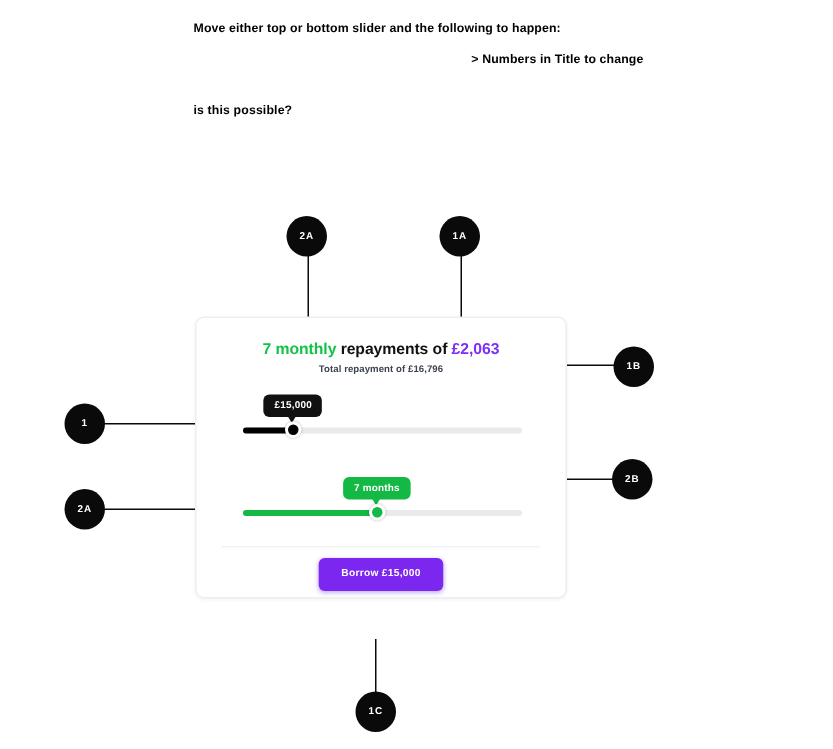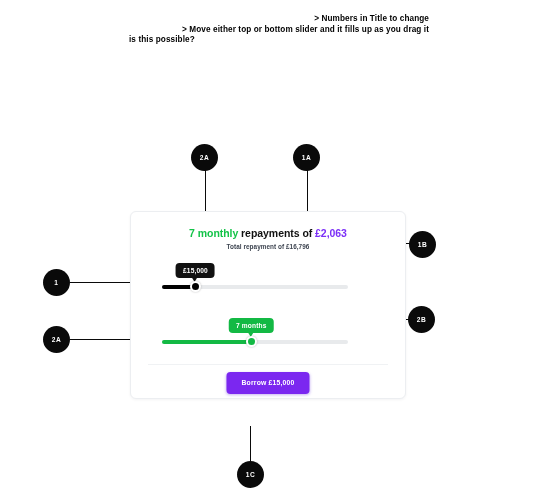--- a/index.html
+++ b/index.html
@@ -24,28 +24,28 @@
     width: 300px;
     color: #000000;
     font-size: 8.2px;
     font-weight: bold;
     line-height: 10.6px;
     letter-spacing: 0.1px;
   }
   .notes-heading { margin: 0 0 10px 0; }
   .notes-list { margin: 0; text-align: right; }
   .notes-list .bullet-line { white-space: nowrap; }
-  .notes-question { margin-top: 0; }
+  .notes-question { margin-top: 24px; }
 
   
   .card {
     position: absolute;
     left: 130px;
     top: 211px;
-    width: 276px;
+    width: 248px;
     height: 188px;
     background: #ffffff;
     border: 1px solid #eceef1;
     border-radius: 6px;
     box-shadow: 0 1px 3px rgba(20,25,40,0.05);
     box-sizing: border-box;
   }
 
   .card-title {
     position: absolute;
@@ -192,23 +192,23 @@
     position: absolute;
     background: #0a0a0a;
   }
   .leader-h { height: 1.4px; }
   .leader-v { width: 1.4px; }
 </style>
 </head>
 <body>
 
 <div class="notes">
+  <div class="notes-heading">Move either top or bottom slider and the following to happen:</div>
   <div class="notes-list">
     <div class="bullet-line">&gt; Numbers in Title to change</div>
-    <div class="bullet-line">&gt; Move either top or bottom slider and it fills up as you drag it</div>
   </div>
   <div class="notes-question">is this possible?</div>
 </div>
 
 <div class="leader leader-v" style="left:205px; top:168px; height:58px;"></div>
 <div class="callout-badge" style="left:191px; top:144px;">2A</div>
 
 <div class="leader leader-v" style="left:307px; top:168px; height:58px;"></div>
 <div class="callout-badge" style="left:293px; top:144px;">1A</div>
 

